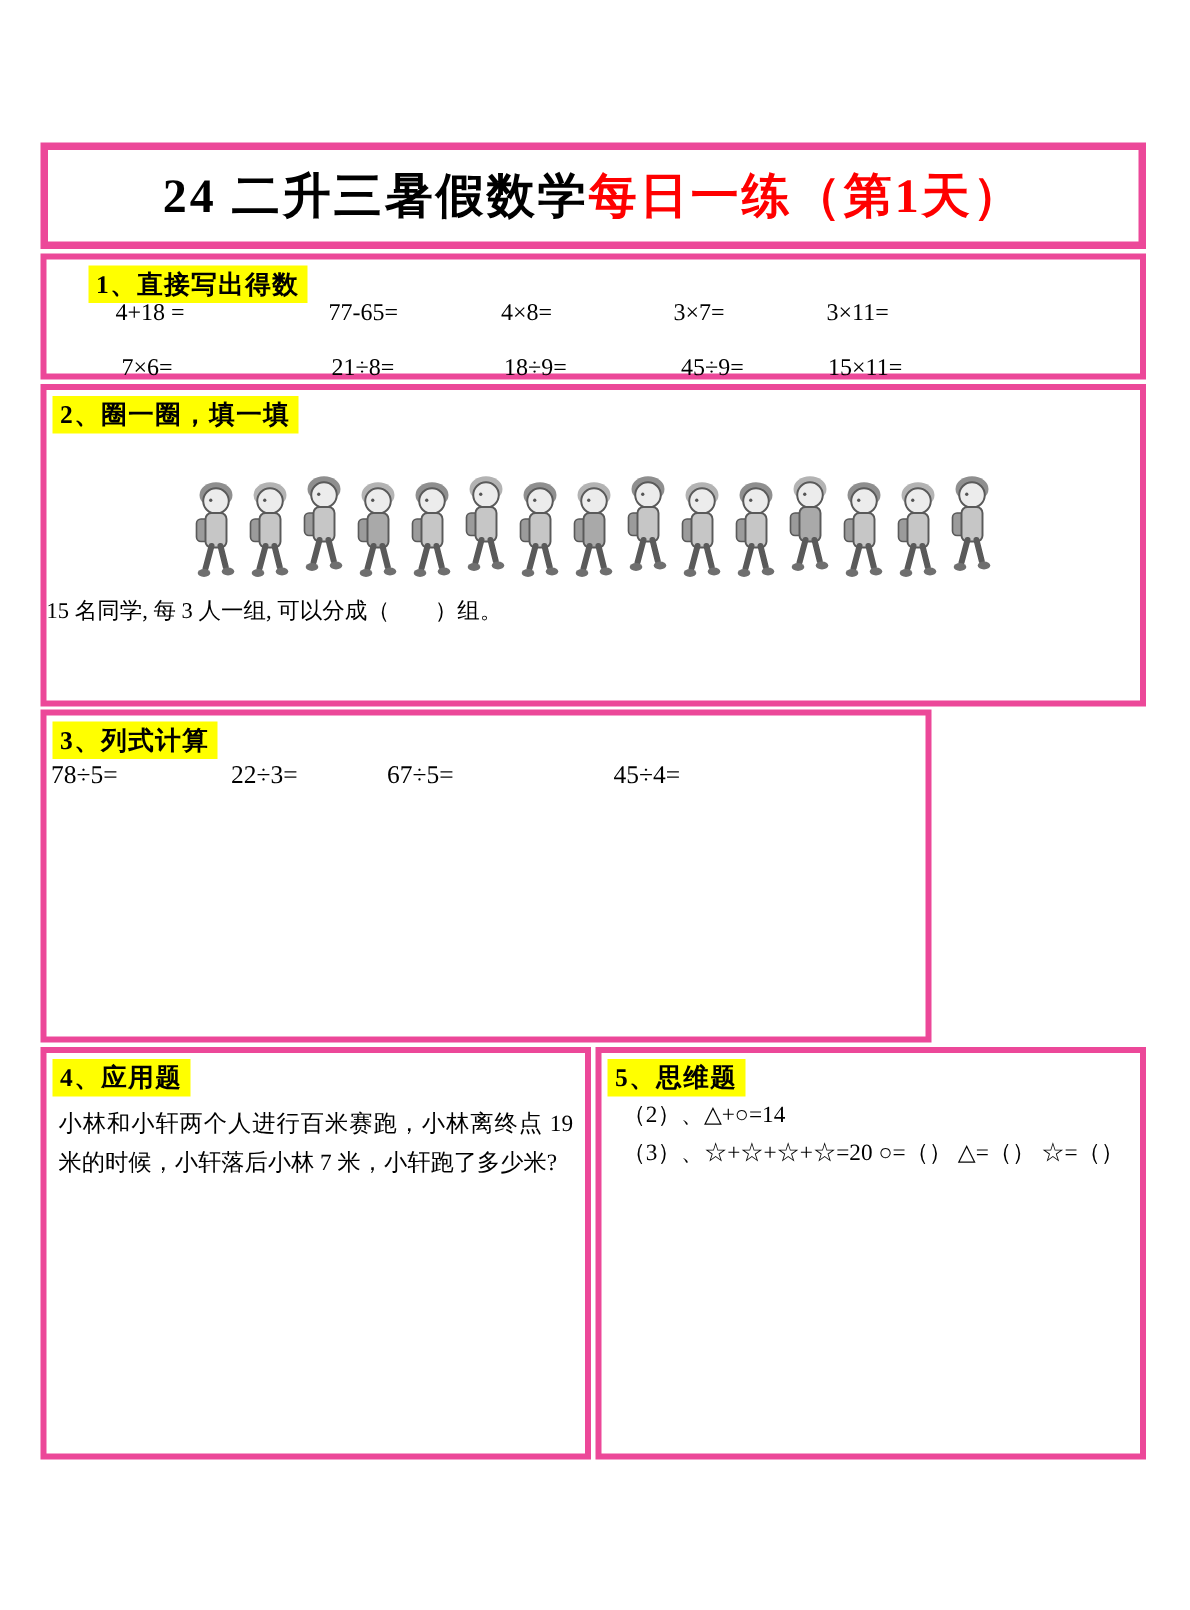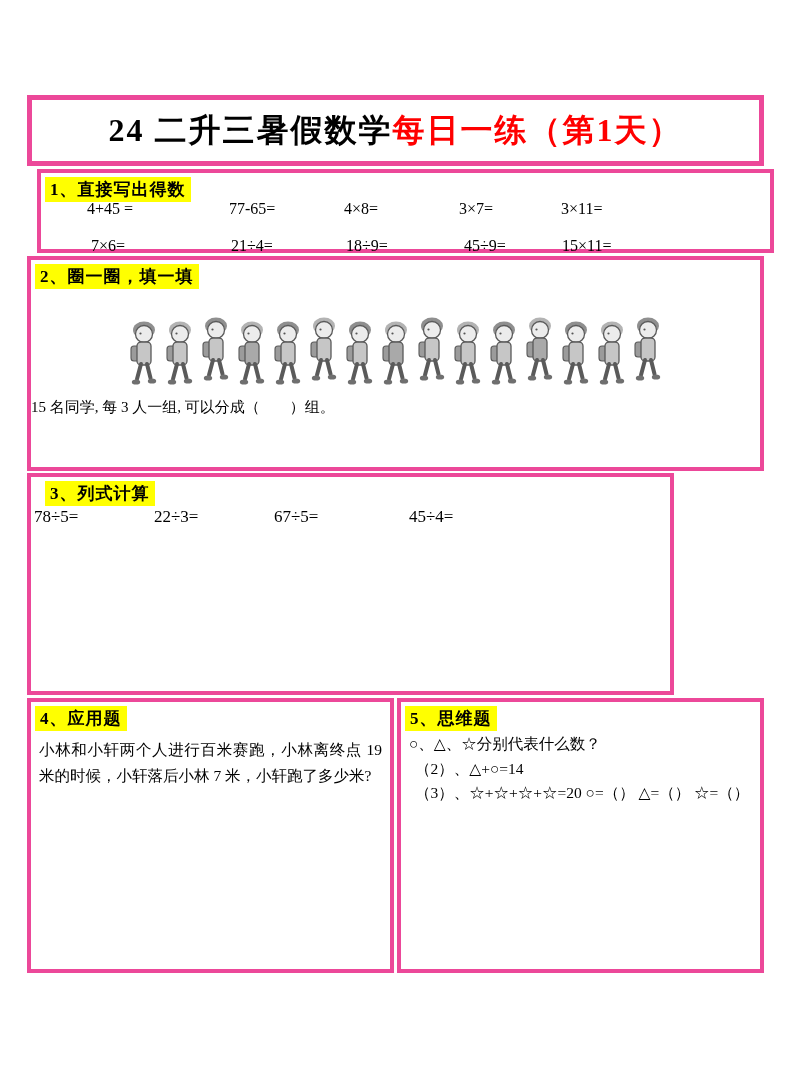--- a/index.html
+++ b/index.html
@@ -3,23 +3,23 @@
 <meta charset="utf-8">
 <style>
   html,body{margin:0;padding:0;background:#ffffff;}
   .page{position:relative;width:793px;height:1073px;background:#ffffff;overflow:hidden;
         font-family:"Liberation Serif","DejaVu Serif",serif;color:#000;}
   .box{position:absolute;box-sizing:border-box;background:#ffffff;border:4px solid #ec4899;}
   .title-box{left:27px;top:95px;width:737px;height:71px;border-width:5px;
              display:flex;align-items:center;justify-content:center;}
   .page-title{margin:0;font-size:32px;font-weight:bold;letter-spacing:2px;white-space:nowrap;}
   .page-title .red{color:#ff0000;}
-  .sec1{left:37px;top:169px;width:737px;height:84px;}
+  .sec1{left:27px;top:169px;width:737px;height:84px;padding-left:24px;}
   .sec2{left:27px;top:256px;width:737px;height:215px;}
-  .sec3{left:27px;top:473px;width:647px;height:222px;padding-left:10px;}
+  .sec3{left:27px;top:473px;width:594px;height:222px;}
   .sec4{left:27px;top:698px;width:367px;height:275px;}
   .sec5{left:397px;top:698px;width:367px;height:275px;}
   .label{display:inline-block;background:#ffff00;font-weight:bold;font-size:17px;
          padding:1px 5px;margin:4px 0 0 4px;letter-spacing:1px;}
   .eq{position:absolute;font-size:16px;white-space:nowrap;}
   .row1 .eq{top:27px;}
   .row2 .eq{top:64px;}
   .col-eq{top:30px;font-size:17px;}
   .children{position:absolute;left:0;right:0;top:40px;height:92px;
             display:flex;justify-content:center;align-items:flex-end;gap:6px;}
@@ -39,29 +39,29 @@
 
 <div class="page">
 
   <div class="box title-box">
     <h1 class="page-title"><span>24 二升三暑假数学</span><span class="red">每日一练（第1天）</span></h1>
   </div>
 
   <div class="box sec1">
     <span class="label">1、直接写出得数</span>
     <div class="row1">
-      <span class="eq" style="left:46px">4+45 =</span>
+      <span class="eq" style="left:46px">4+18 =</span>
       <span class="eq" style="left:188px">77-65=</span>
       <span class="eq" style="left:303px">4×8=</span>
       <span class="eq" style="left:418px">3×7=</span>
       <span class="eq" style="left:520px">3×11=</span>
     </div>
     <div class="row2">
       <span class="eq" style="left:50px">7×6=</span>
-      <span class="eq" style="left:190px">21÷4=</span>
+      <span class="eq" style="left:190px">21÷8=</span>
       <span class="eq" style="left:305px">18÷9=</span>
       <span class="eq" style="left:423px">45÷9=</span>
       <span class="eq" style="left:521px">15×11=</span>
     </div>
   </div>
 
   <div class="box sec2">
     <span class="label">2、圈一圈，填一填</span>
     <div class="children">
         <span class="child"><svg width="30" height="72" viewBox="0 0 30 72" aria-hidden="true">
@@ -230,29 +230,28 @@
     <ellipse cx="23" cy="61" rx="4.2" ry="2.6" fill="#6f6f6f"></ellipse>
   </svg></span>
       </div>
     <div class="fill-line fill-line-1">15 名同学, 每 3 人一组, 可以分成（　　）组。</div>
   </div>
 
   <div class="box sec3">
     <span class="label">3、列式计算</span>
     <span class="eq col-eq" style="left:3px">78÷5=</span>
     <span class="eq col-eq" style="left:123px">22÷3=</span>
-    <span class="eq col-eq" style="left:243px">67÷5=</span>
+    <span class="eq col-eq" style="left:227px">67÷5=</span>
     <span class="eq col-eq" style="left:378px">45÷4=</span>
   </div>
 
   <div class="box sec4">
     <span class="label">4、应用题</span>
     <p class="word-text">小林和小轩两个人进行百米赛跑，小林离终点 19 米的时候，小轩落后小林 7 米，小轩跑了多少米?</p>
   </div>
 
   <div class="box sec5">
     <span class="label">5、思维题</span>
-    <div class="think-line">○、△、☆分别代表什么数？</div>
     <div class="think-line think-item">（2）、△+○=14</div>
     <div class="think-line think-item">（3）、☆+☆+☆+☆=20  ○=（） △=（） ☆=（）</div>
   </div>
 
 </div>
 
 </body></html>

